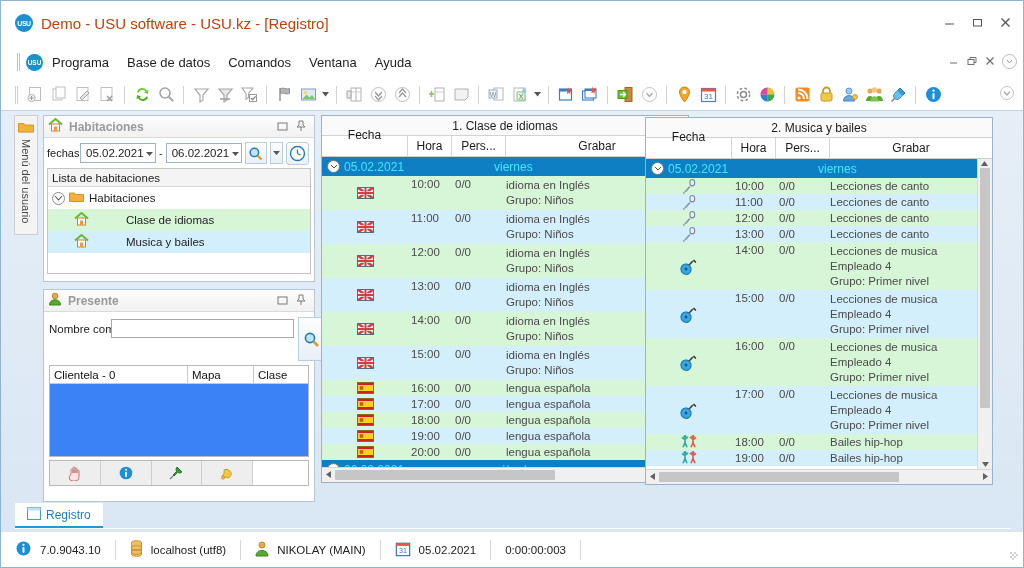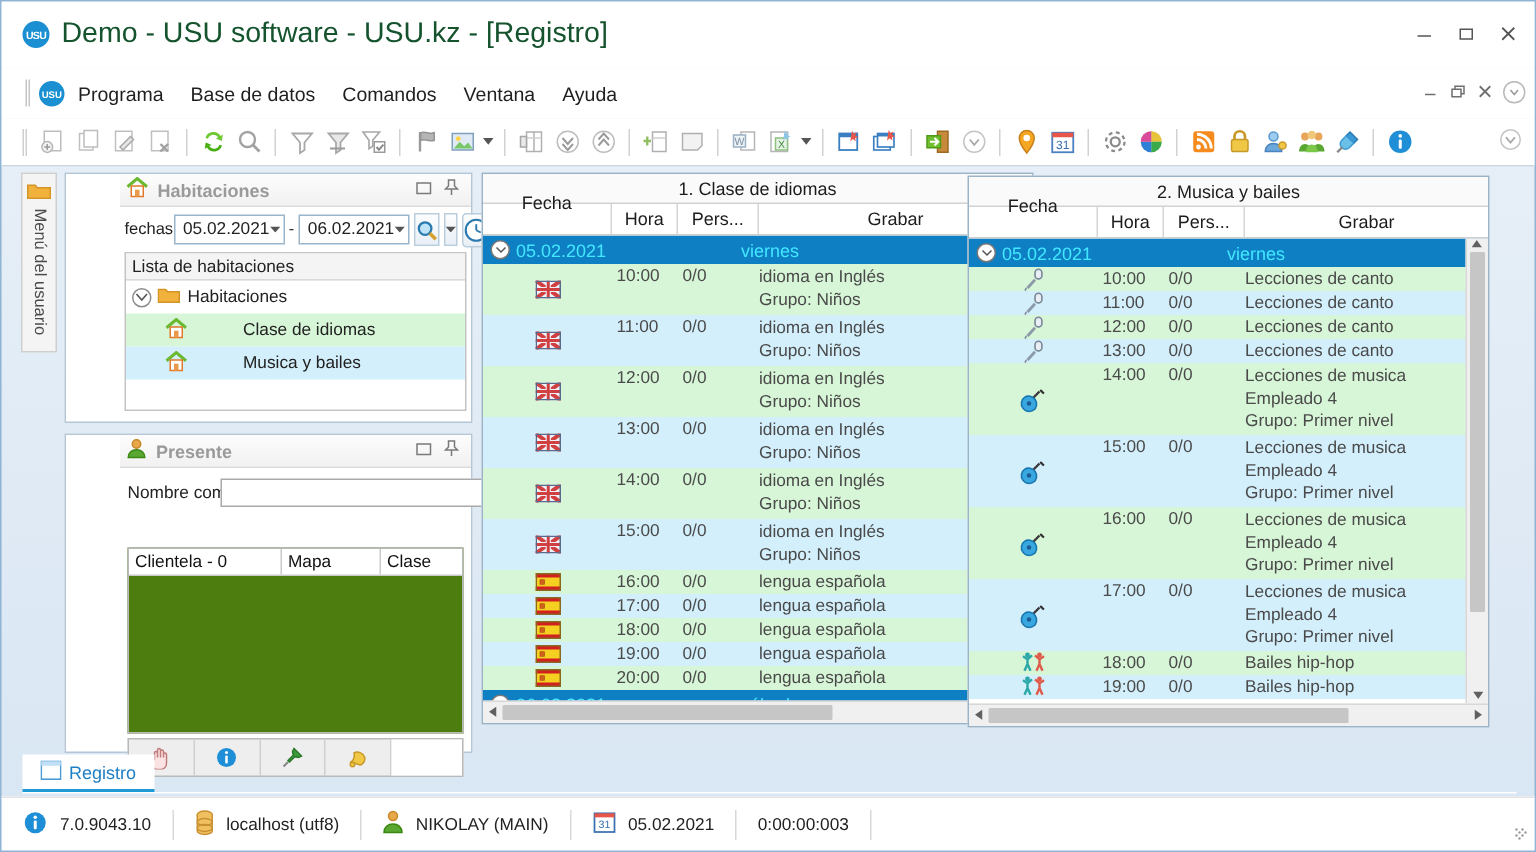--- a/index.html
+++ b/index.html
@@ -25,21 +25,21 @@
     background: #ffffff;
     display: flex; align-items: center;
   }
   .app-logo {
     margin-left: 14px; width: 18px; height: 18px; border-radius: 50%;
     background: #1a8fd1; color: #fff; font-size: 9px; font-weight: bold;
     display: flex; align-items: center; justify-content: center;
     letter-spacing: -0.5px;
   }
   .title-text {
-    margin-left: 8px; color: #14532d; font-size: 19px; font-weight: normal;
+    margin-left: 8px; color: #c2410c; font-size: 15px; font-weight: normal;
     white-space: nowrap;
   }
   .win-btns {
     position: absolute; right: 6px; top: 8px;
     display: flex; align-items: center; gap: 0px;
   }
   .win-btn {
     width: 28px; height: 26px; display: flex; align-items: center; justify-content: center;
     color: #555; font-size: 13px; cursor: default;
   }
@@ -102,21 +102,20 @@
     writing-mode: vertical-rl;
     font-size: 11px; color: #4a4a4a; margin-top: 6px; white-space: nowrap;
   }
   .folder-ico { width: 16px; height: 12px; position: relative; }
 
   
   .panel {
     position: absolute;
     background: #ffffff;
     border: 1px solid #b5c6d6;
-    padding-left: 36px;
   }
   .panel-head {
     height: 22px; background: linear-gradient(180deg,#fdfdfd,#f1f1f1);
     border-bottom: 1px solid #dadada;
     display: flex; align-items: center; padding: 0 4px;
   }
   .panel-title { font-size: 12px; color: #9a9a9a; font-weight: bold; margin-left: 6px; }
   .panel-head-btns { margin-left: auto; display: flex; gap: 8px; align-items: center; padding-right: 4px; }
   .ph-btn { color: #7a7a7a; font-size: 11px; line-height: 1; }
 
@@ -157,21 +156,21 @@
     margin-right: 4px; flex: none;
   }
 
   
   #pnl-pres { left: 42px; top: 288px; width: 272px; height: 213px; }
   .pres-form { padding: 5px 5px 0 5px; display: flex; gap: 4px; }
   .pf-left { flex: 1; }
   .pf-row { display: flex; align-items: center; height: 23px; }
   .pf-label { font-size: 11.5px; color: #222; white-space: nowrap; }
   .pf-input { flex: 1; height: 19px; border: 1px solid #a9a9a9; background: #fff; }
-  .pres-grid { margin: 4px 5px 0 5px; border: 1px solid #b9b9b9; height: 124px; background:#4d7c0f; }
+  .pres-grid { margin: 4px 5px 0 5px; border: 1px solid #b9b9b9; height: 92px; background:#3b82f6; }
   .pg-head { display: flex; height: 18px; background:#fff; border-bottom:1px solid #c9c9c9; font-size:11.5px; color:#111; }
   .pg-head > div { padding-left: 4px; display: flex; align-items: center; border-right: 1px solid #c9c9c9; }
   .pres-tools { margin: 3px 5px 0 5px; height: 26px; border: 1px solid #b9b9b9; display: flex; background:#eeeeee; }
   .pt-btn { flex: 1; border-right: 1px solid #cfcfcf; display:flex; align-items:center; justify-content:center; }
   .pt-blank { flex: 1.1; background: #fff; }
 
   
   .sched {
     position: absolute; background: #fff; border: 1px solid #9bb3c6;
   }

